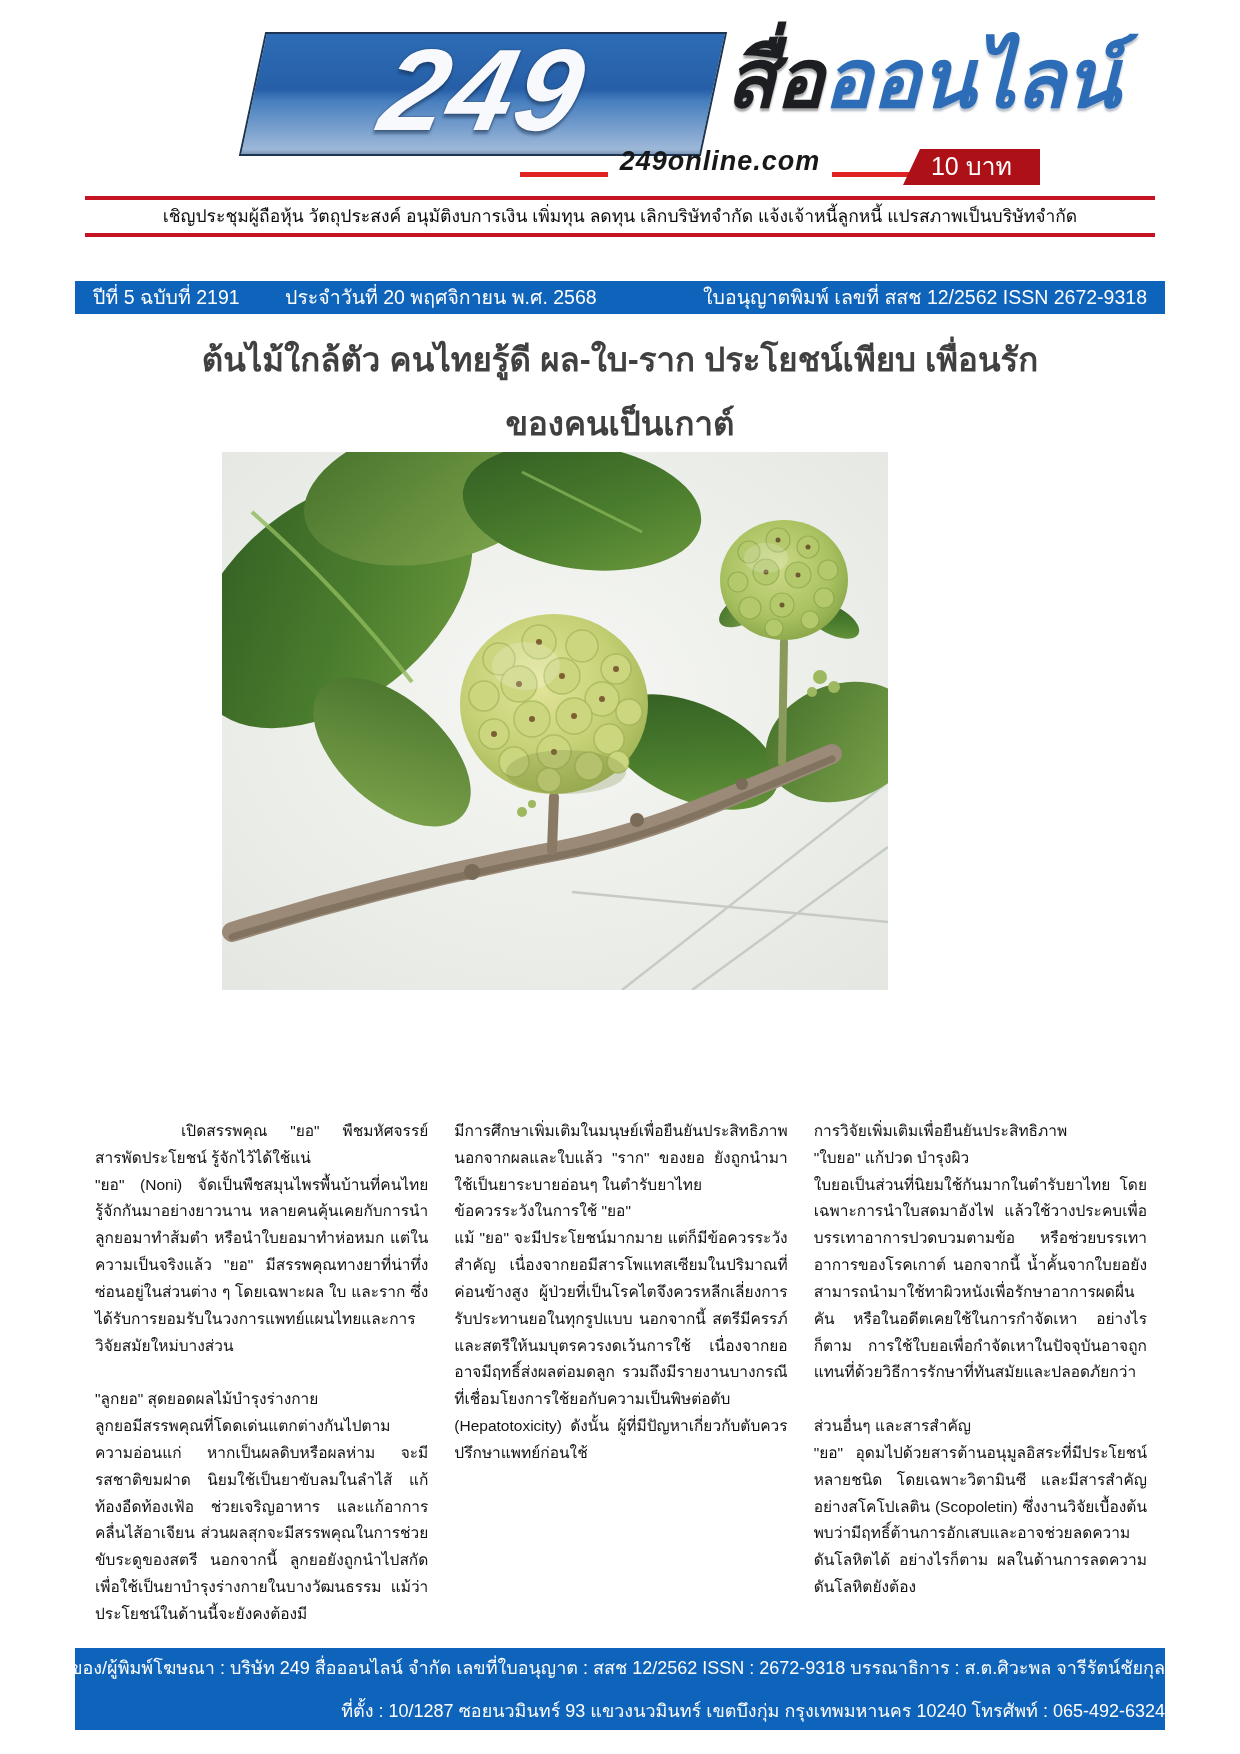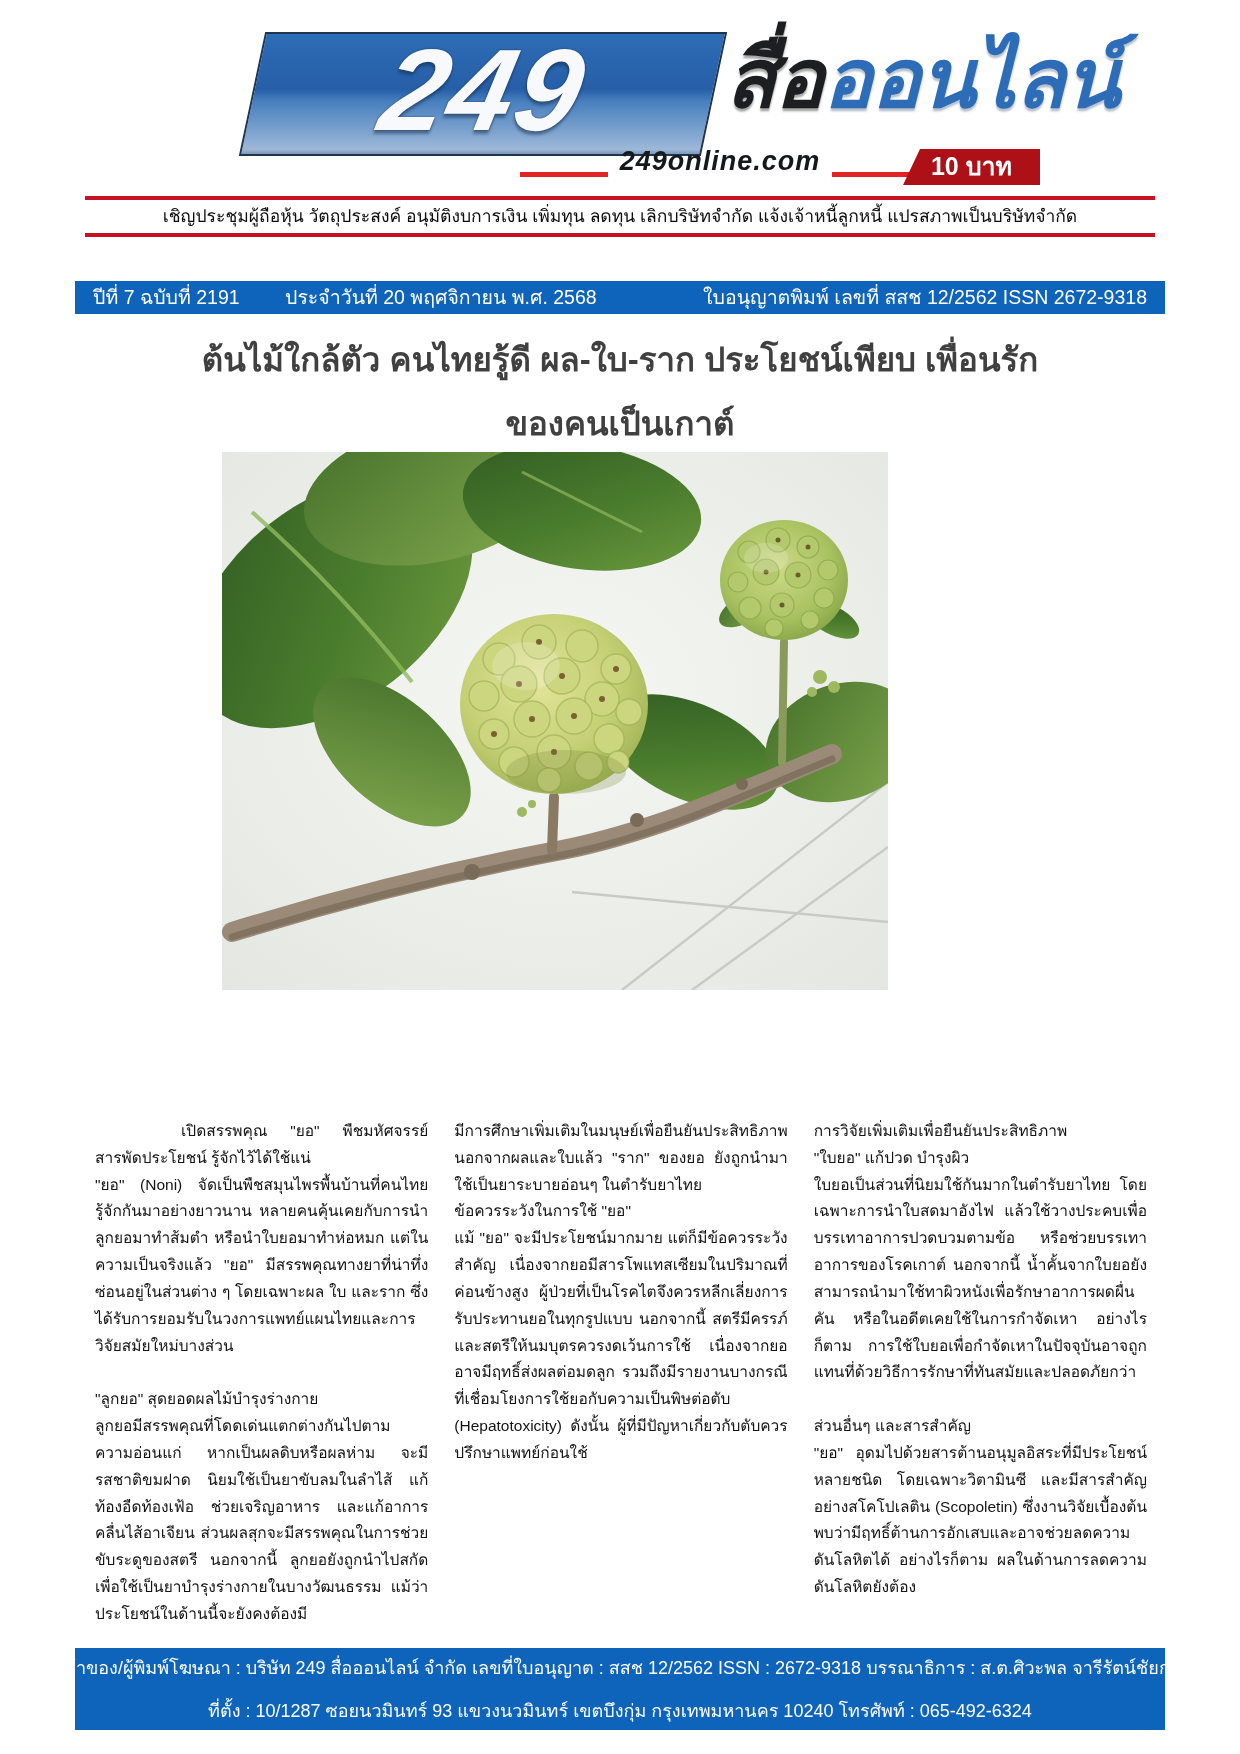--- a/index.html
+++ b/index.html
@@ -30,21 +30,21 @@
   .logo-thai .w1{color:#1c1e22;text-shadow:0 3px 2px rgba(0,0,0,.35);}
   .logo-thai .w2{color:#2d6cb6;text-shadow:0 3px 2px rgba(20,50,90,.3);}
   .site-line{left:470px;top:146px;width:500px;display:flex;align-items:flex-end;justify-content:center;gap:12px;}
   .site-dash{width:88px;height:5px;background:#e02424;}
   .site-text{font-size:27px;font-weight:bold;font-style:italic;color:#17181a;letter-spacing:1px;white-space:nowrap;}
 
   .price-badge{
     left:903px;top:149px;width:137px;height:36px;background:#ad1016;
     clip-path:polygon(17px 0,100% 0,100% 100%,0 100%);
     color:#fff;font-size:25px;display:flex;align-items:center;justify-content:center;
-    padding-bottom:2px;box-sizing:border-box;white-space:nowrap;font-weight:bold;
+    padding-bottom:2px;box-sizing:border-box;white-space:nowrap;
   }
   .red-rule{left:85px;width:1070px;height:4px;background:#c51323;}
   .announce{left:0;top:202px;width:1240px;text-align:center;font-size:17.5px;color:#0d0d0d;white-space:nowrap;}
 
   
   .issue-bar{
     left:75px;top:281px;width:1090px;height:33px;background:#0e63ba;color:#fff;
     display:flex;align-items:center;font-size:19.5px;
     padding:0 18px;box-sizing:border-box;white-space:nowrap;
   }
@@ -62,21 +62,21 @@
   
   .cols{left:95px;top:1118px;width:1052px;display:flex;gap:26px;}
   .col{flex:1;min-width:0;}
   .col p{margin:0;font-size:15.5px;line-height:1.73;color:#141414;text-align:justify;}
   .col p.lead{text-indent:86px;}
   .col p.gap-top{margin-top:27px;}
 
   
   .footer{
     left:75px;top:1648px;width:1090px;height:82px;background:#0e63ba;color:#fff;
-    display:flex;flex-direction:column;align-items:center;justify-content:center;gap:14px;
+    display:flex;flex-direction:column;align-items:flex-end;justify-content:center;gap:14px;
     font-size:18px;text-align:center;
   }
   .footer div{white-space:nowrap;}
 </style>
 </head>
 <body>
 
 <div class="abs logo-box">
   <span class="logo-number">249</span>
 </div>
@@ -89,21 +89,21 @@
   <span class="site-dash"></span>
 </div>
 <div class="abs price-badge">
   <span>10 บาท</span>
 </div>
 <div class="abs red-rule" style="top:196px;"></div>
 <div class="abs announce">เชิญประชุมผู้ถือหุ้น วัตถุประสงค์ อนุมัติงบการเงิน เพิ่มทุน ลดทุน เลิกบริษัทจำกัด แจ้งเจ้าหนี้ลูกหนี้ แปรสภาพเป็นบริษัทจำกัด</div>
 <div class="abs red-rule" style="top:233px;"></div>
 
 <div class="abs issue-bar">
-  <span class="vol">ปีที่ 7 ฉบับที่ 2191</span>
+  <span class="vol">ปีที่ 5 ฉบับที่ 2191</span>
   <span class="dat">ประจำวันที่ 20 พฤศจิกายน พ.ศ. 2568</span>
   <span class="lic">ใบอนุญาตพิมพ์ เลขที่ สสช 12/2562 ISSN 2672-9318</span>
 </div>
 
 <div class="abs headline">
   <div>ต้นไม้ใกล้ตัว คนไทยรู้ดี ผล-ใบ-ราก ประโยชน์เพียบ เพื่อนรัก</div>
   <div>ของคนเป็นเกาต์</div>
 </div>
 
 <svg class="abs photo" viewBox="0 0 666 538" role="img">

